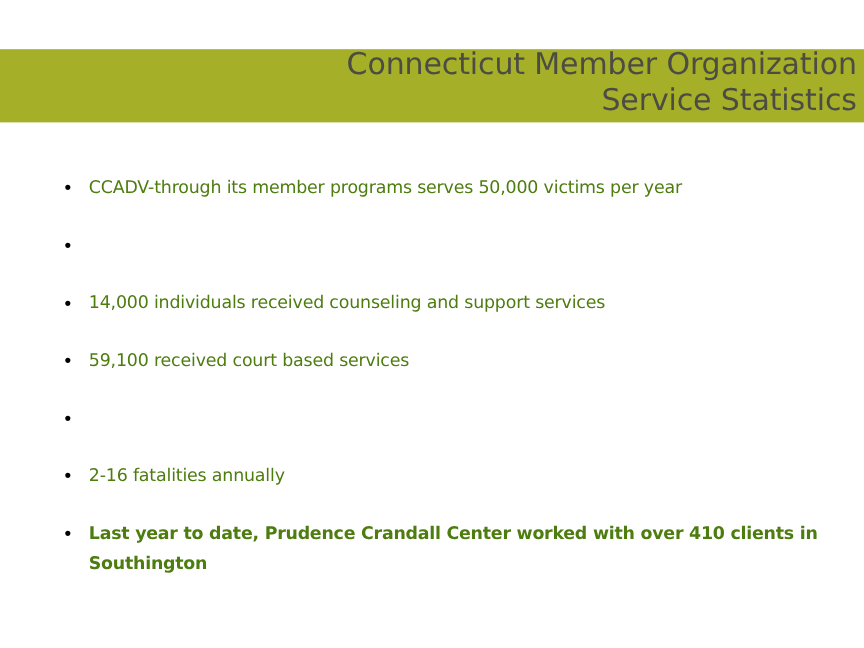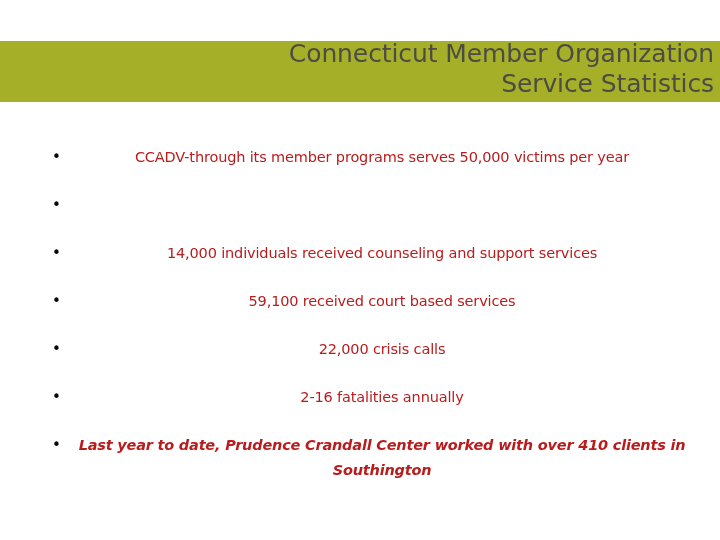--- a/index.html
+++ b/index.html
@@ -79,33 +79,31 @@
     color: #000000;
     font-family: "DejaVu Sans", sans-serif;
     font-size: 15px;
     line-height: 25px;
     text-align: left;
     user-select: none;
   }
 
   .bullet-text {
     display: block;
-    color: #b91c1c;
+    color: #4d7c0f;
     font-family: "DejaVu Sans", sans-serif;
     font-size: 14.5px;
     line-height: 25px;
     font-weight: 400;
     letter-spacing: -0.15px;
     padding-right: 30px;
-    text-align: center;
   }
 
   .bullet-text.emph {
     font-weight: 700;
-    font-style: italic;
     letter-spacing: -0.2px;
   }
 
   .bullet-row.wrap {
     min-height: 56px;
   }
 </style>
 </head>
 <body>
 
@@ -129,21 +127,20 @@
       <li class="bullet-row">
         <span class="bullet-marker">•</span>
         <span class="bullet-text">14,000 individuals received counseling and support services</span>
       </li>
       <li class="bullet-row">
         <span class="bullet-marker">•</span>
         <span class="bullet-text">59,100 received court based services</span>
       </li>
       <li class="bullet-row">
         <span class="bullet-marker">•</span>
-        <span class="bullet-text">22,000 crisis calls</span>
       </li>
       <li class="bullet-row">
         <span class="bullet-marker">•</span>
         <span class="bullet-text">2-16 fatalities annually</span>
       </li>
       <li class="bullet-row wrap">
         <span class="bullet-marker">•</span>
         <span class="bullet-text emph">Last year to date, Prudence Crandall Center worked with over 410 clients in Southington</span>
       </li>
     </ul>

